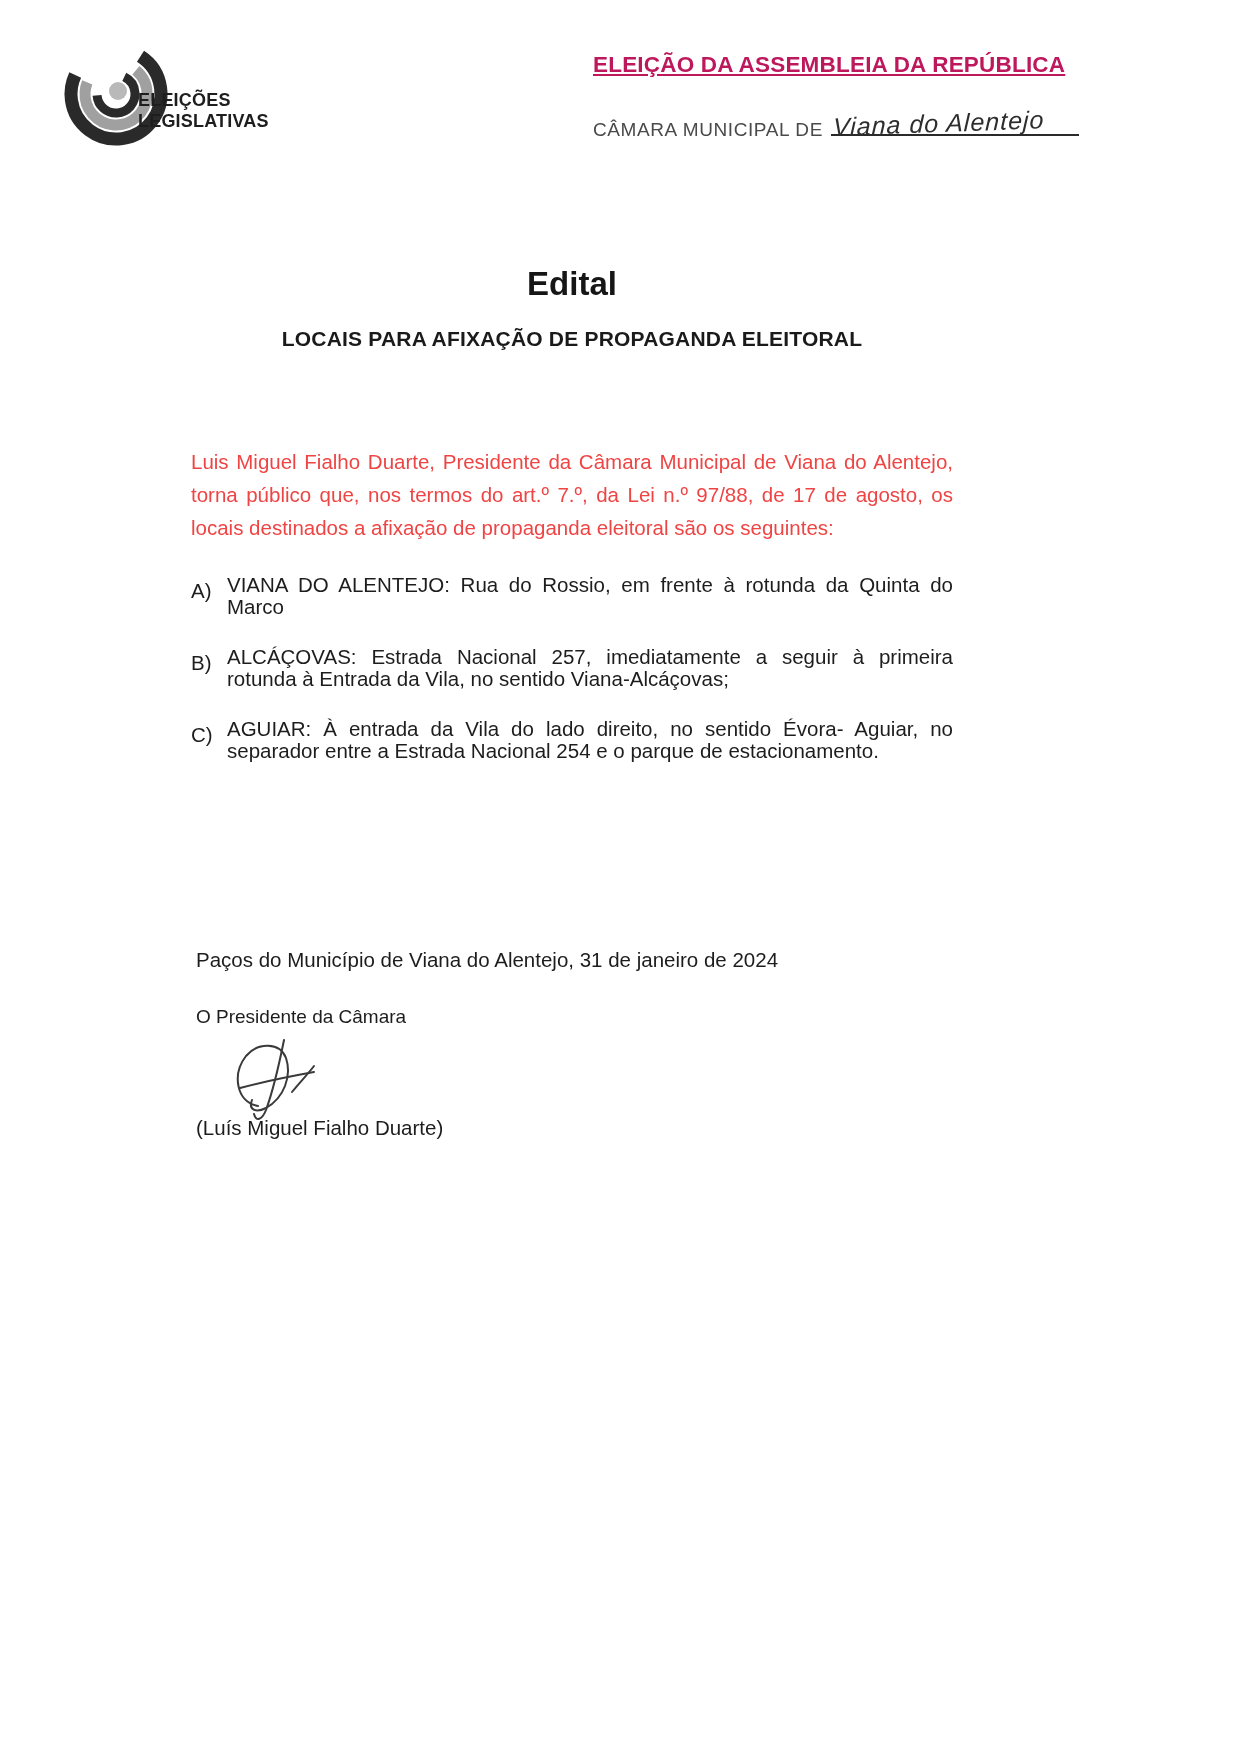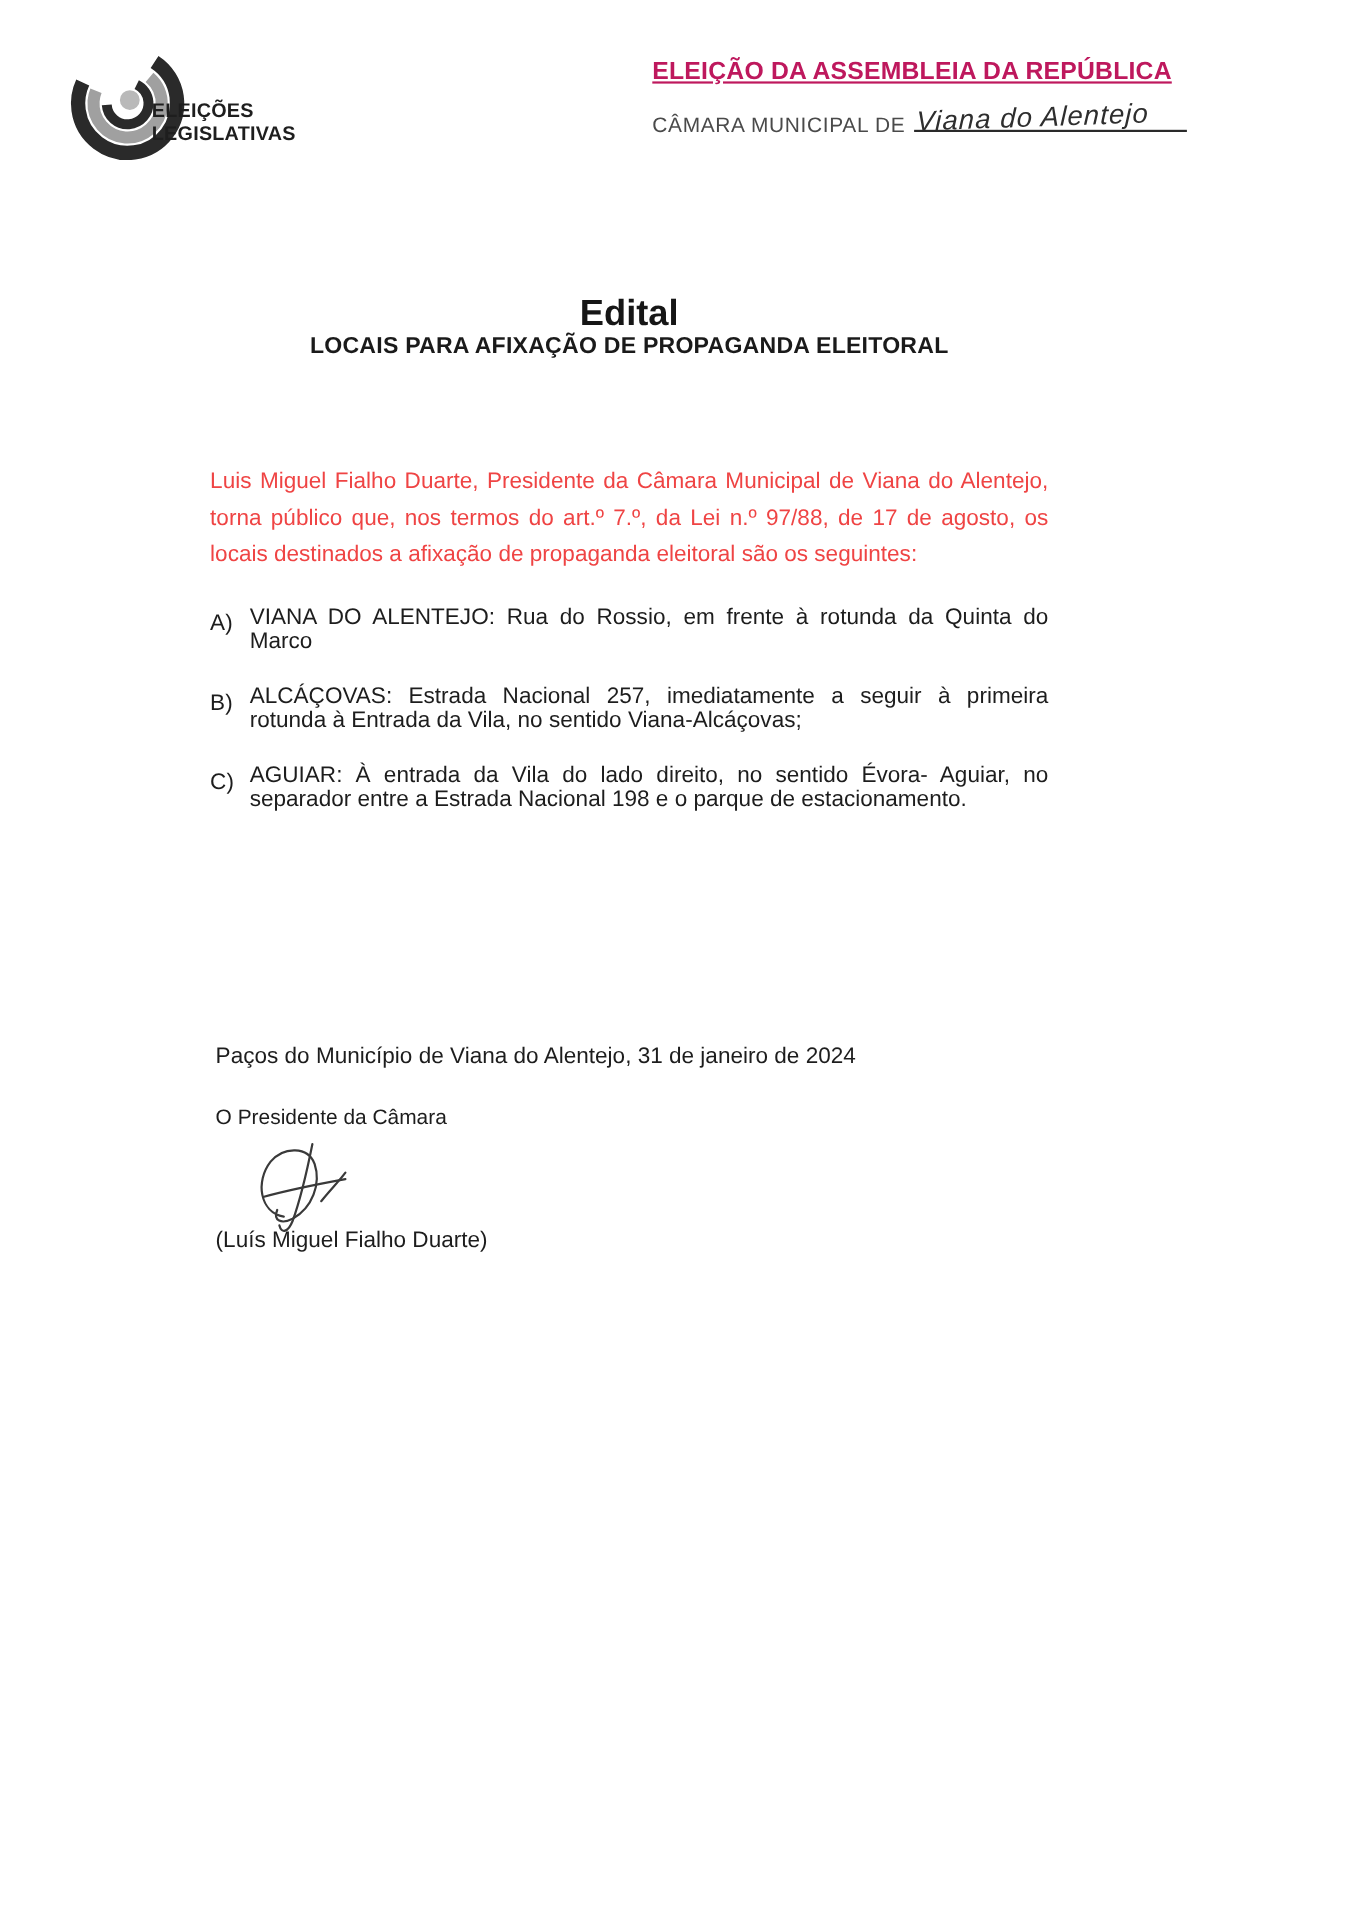--- a/index.html
+++ b/index.html
@@ -23,21 +23,21 @@
     font-weight: 700; font-size: 18px; line-height: 21px;
     letter-spacing: 0.2px; color: #1e1e1e;
   }
 
   
   .header-right { position: absolute; left: 593px; top: 52px; width: 486px; }
   .hr-title {
     font-weight: 700; font-size: 22.5px; letter-spacing: 0.2px;
     color: #be185d; white-space: nowrap; text-decoration: underline;
   }
-  .hr-line { display: flex; align-items: baseline; margin-top: 12px; text-align: right; }
+  .hr-line { display: flex; align-items: baseline; margin-top: 28px; text-align: right; }
   .hr-label {
     font-size: 19px; color: #4a4a4a; letter-spacing: 0.6px;
     white-space: nowrap; font-weight: 500;
   }
   .hr-fill {
     flex: 1; margin-left: 8px; position: relative; height: 30px;
     border-bottom: 2px solid #2a2a2a;
   }
   .handwriting {
     position: absolute; left: 2px; bottom: -4px;
@@ -46,21 +46,21 @@
     white-space: nowrap; letter-spacing: 1px;
   }
 
   
   .content { position: absolute; left: 191px; top: 265px; width: 762px; }
   .doc-title {
     text-align: center; font-weight: 700; font-size: 33px; color: #161616;
   }
   .doc-subtitle {
     text-align: center; font-weight: 700; font-size: 21px; color: #1a1a1a;
-    margin-top: 0; letter-spacing: 0.2px;
+    margin-top: 24px; letter-spacing: 0.2px;
   }
   .intro {
     margin-top: 94px;
     font-size: 20.5px; line-height: 33px;
     text-align: justify; color: #ef4444;
   }
   .items { margin-top: 30px; }
   .item { display: flex; margin-bottom: 28px; }
   .item-label { width: 36px; flex: none; font-size: 20.5px; line-height: 33px; }
   .item-text { flex: 1; font-size: 20.5px; line-height: 22px; text-align: justify; }
@@ -113,21 +113,21 @@
       <div class="item">
         <span class="item-label">A)</span>
         <span class="item-text">VIANA DO ALENTEJO: Rua do Rossio, em frente à rotunda da Quinta do Marco</span>
       </div>
       <div class="item">
         <span class="item-label">B)</span>
         <span class="item-text">ALCÁÇOVAS: Estrada Nacional 257, imediatamente a seguir à primeira rotunda à Entrada da Vila, no sentido Viana-Alcáçovas;</span>
       </div>
       <div class="item">
         <span class="item-label">C)</span>
-        <span class="item-text">AGUIAR: À entrada da Vila do lado direito, no sentido Évora- Aguiar, no separador entre a Estrada Nacional 198 e o parque de estacionamento.</span>
+        <span class="item-text">AGUIAR: À entrada da Vila do lado direito, no sentido Évora- Aguiar, no separador entre a Estrada Nacional 254 e o parque de estacionamento.</span>
       </div>
     </div>
   </div>
 
   <div class="footer">
     <div class="place-date">Paços do Município de Viana do Alentejo, 31 de janeiro de 2024</div>
     <div class="signer-title">O Presidente da Câmara</div>
     <div class="signature-wrap">
       <svg width="150" height="92" viewBox="0 0 150 92" aria-hidden="true">
         <g fill="none" stroke="#3a3a3a" stroke-width="2" stroke-linecap="round">

